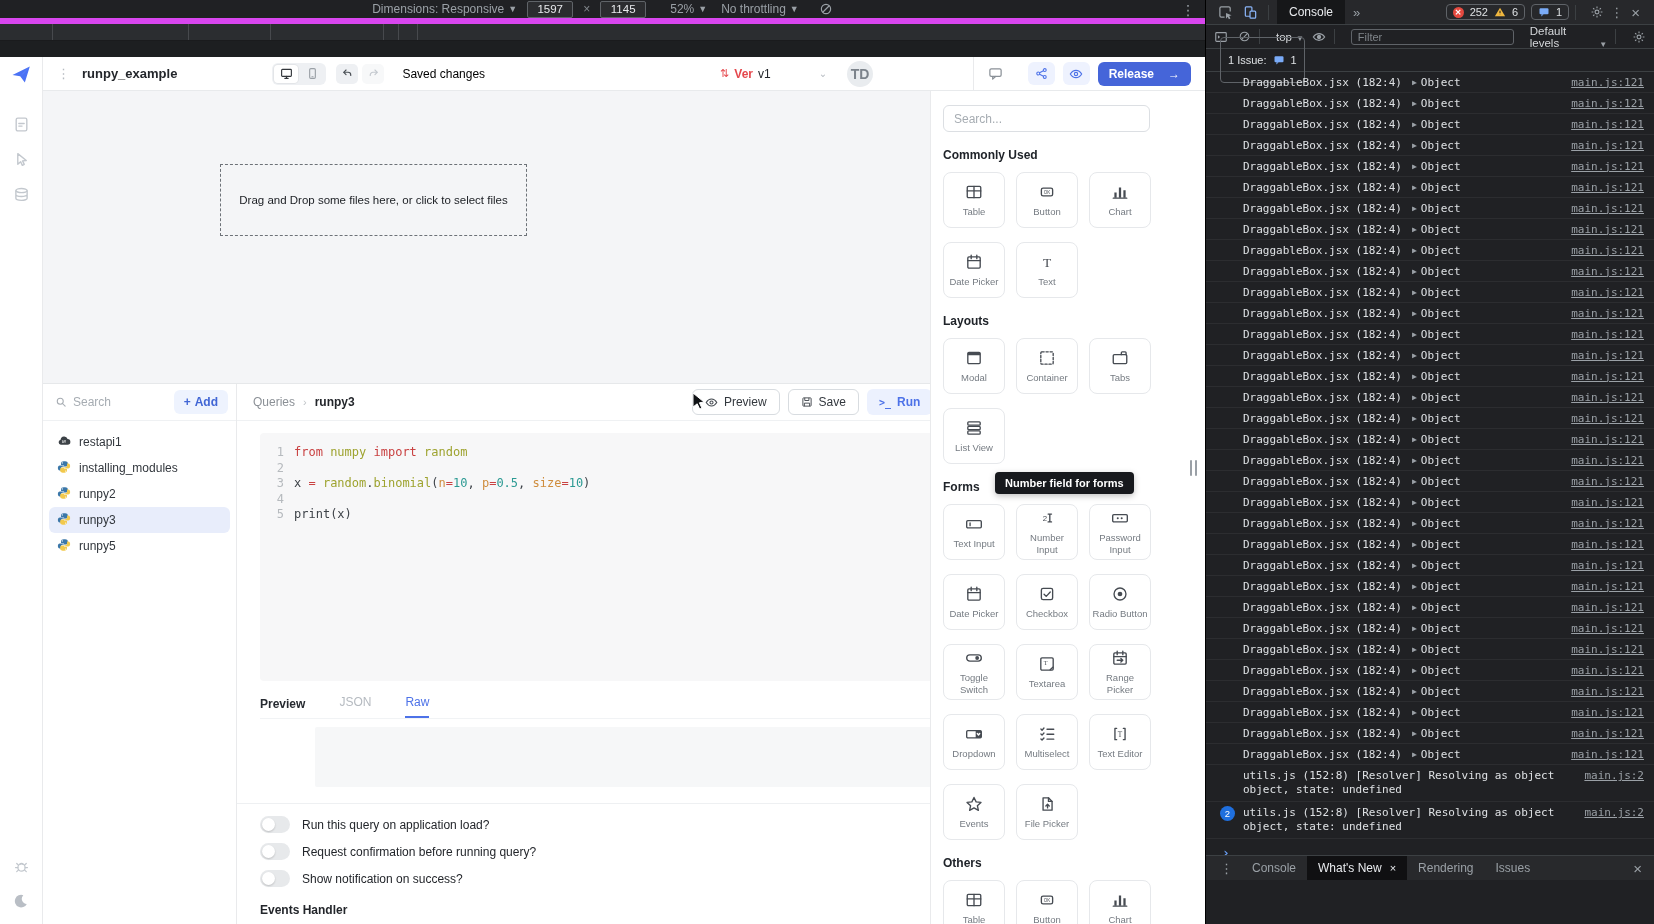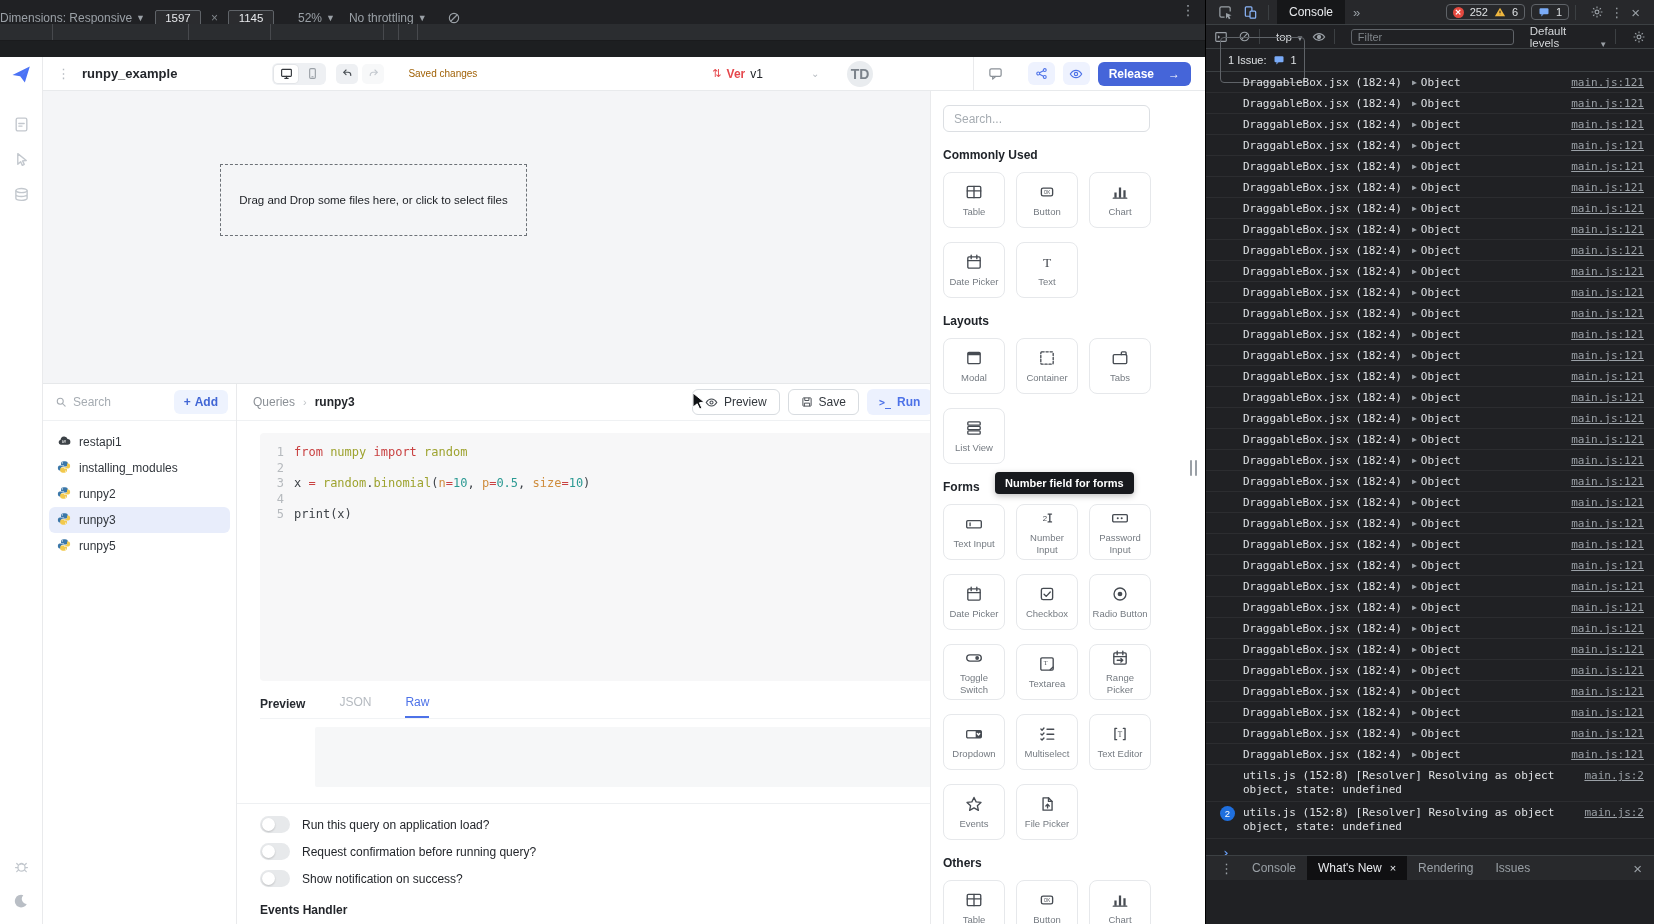--- a/index.html
+++ b/index.html
@@ -1,22 +1,22 @@
 <!DOCTYPE html>
 <html><head>
 <meta charset="utf-8">
 <style>
   *{margin:0;padding:0;box-sizing:border-box}
   html,body{width:1654px;height:924px;overflow:hidden;background:#111;
     font-family:"Liberation Sans",sans-serif;-webkit-font-smoothing:antialiased}
   .screen{position:relative;width:1654px;height:924px;overflow:hidden;background:#202124}
 
   
-  .device-bar{position:absolute;left:0;top:0;width:1205px;height:40px;background:#202124;
-    display:flex;align-items:center;gap:10px;color:#9aa0a6;font-size:12px;border-bottom:4px solid #d946ef}
+  .device-bar{position:absolute;left:0;top:0;width:1205px;height:24px;background:#202124;
+    display:flex;align-items:center;justify-content:center;gap:10px;color:#9aa0a6;font-size:12px;border-bottom:6px solid #d946ef}
   .db-label{cursor:default}
   .db-caret{font-size:9px;color:#9aa0a6}
   .db-input{width:46px;height:17px;background:#2b2c2f;border:1px solid #5f6368;border-radius:2px;
     color:#e8eaed;font-size:11.5px;text-align:center;font-family:"Liberation Sans",sans-serif}
   .db-x{color:#80868b}
   .db-kebab{position:absolute;right:10px;top:2px;color:#9aa0a6;font-size:14px;letter-spacing:0;cursor:pointer}
   .db-item{display:flex;align-items:center;gap:4px;cursor:pointer}
 
   
   .ruler{position:absolute;left:0;top:24px;width:1205px;height:17px;background:#2b2d30;border-bottom:1px solid #1a1b1d}
@@ -33,21 +33,21 @@
   .app-header{position:absolute;left:43px;top:0;width:1162px;height:34px;border-bottom:1px solid #e8eaec;display:flex}
   .header-main{flex:1;display:flex;align-items:center;padding:0 14px}
   .hm-kebab{color:#b6bbc1;font-size:13px;margin-right:12px;cursor:pointer}
   .app-title{font-size:13px;font-weight:600;color:#23262b}
   .seg{margin-left:95px;display:flex;background:#eef0f3;border-radius:6px;padding:2px;gap:2px}
   .seg .sbtn{width:24px;height:18px;border-radius:4px;display:flex;align-items:center;justify-content:center;cursor:pointer}
   .seg .active{background:#fff;box-shadow:0 0 0 1px #e3e5e8}
   .ur{margin-left:10px;display:flex;gap:4px}
   .ur .ubtn{width:22px;height:20px;background:#eef0f3;border-radius:5px;display:flex;align-items:center;justify-content:center;cursor:pointer}
   .ur .disabled{background:#f7f8f9}
-  .saved{margin-left:24px;font-size:10px;color:#a16207}
+  .saved{margin-left:18px;font-size:12px;color:#000000}
   .version{margin-left:235px;display:flex;align-items:center;gap:5px;font-size:12px;cursor:pointer}
   .ver-ic{color:#e5484d;font-size:11px}
   .ver-label{color:#e5484d;font-weight:600}
   .ver-val{color:#23262b}
   .ver-caret{margin-left:48px;color:#b6bbc1;font-size:10px}
   .avatar{margin-left:auto;margin-right:86px;width:26px;height:26px;border-radius:50%;background:#e9ecef;
     display:flex;align-items:center;justify-content:center;font-size:14px;font-weight:700;color:#7c838b;cursor:pointer}
   .header-right{width:232px;border-left:1px solid #e9eaec;display:flex;align-items:center;padding:0 14px;gap:8px}
   .hr-comment{color:#8a9097;display:flex;cursor:pointer}
   .hr-spacer{flex:1}

